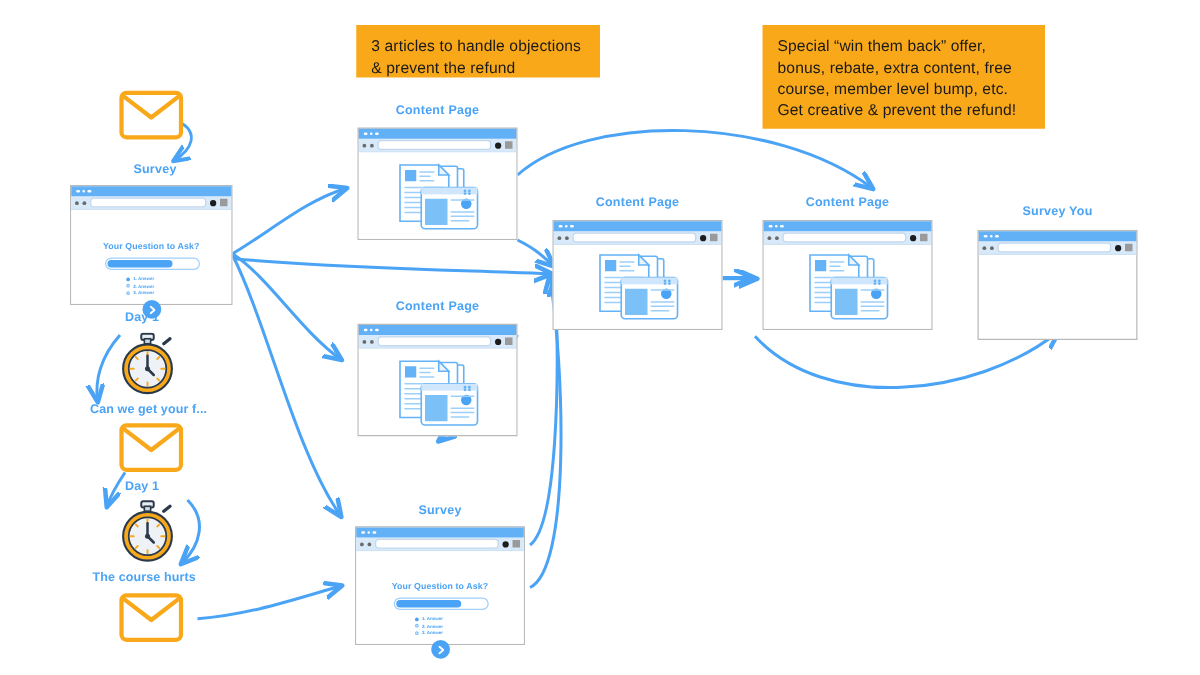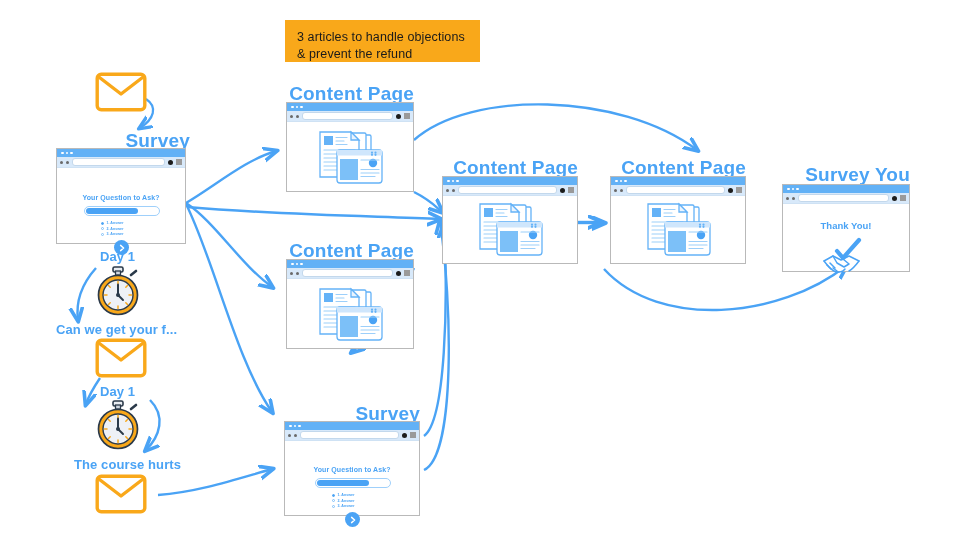--- a/index.html
+++ b/index.html
@@ -17,21 +17,21 @@
   .note{
     position:absolute;background:#F9A81A;color:#1a1a1a;
     font-size:12.5px;line-height:17px;font-weight:400;
     padding:9px 12px 10px 12px;box-sizing:border-box;
     letter-spacing:.1px;
   }
 
   
   .card-title{
     position:absolute;color:#4AA3F5;font-weight:bold;
-    font-size:19px;letter-spacing:.2px;text-align:right;
+    font-size:10px;letter-spacing:.2px;text-align:center;
     white-space:nowrap;
   }
 
   
   .browser{
     position:absolute;background:#ffffff;
     border:1px solid #b9b9b9;box-sizing:border-box;
   }
   .br-top{
     height:8px;background:#62B1F6;position:relative;
@@ -70,21 +70,21 @@
   .sv-go svg{display:block;}
 
   
   .ty-text{
     position:absolute;left:0;right:0;text-align:center;color:#4AA3F5;
     font-weight:bold;font-size:9.5px;
   }
 
   
   .rail-label{
-    position:absolute;color:#4AA3F5;font-weight:bold;font-size:13px;
+    position:absolute;color:#4AA3F5;font-weight:bold;font-size:10px;
     white-space:nowrap;letter-spacing:.1px;
   }
 
   
   .icon{position:absolute;}
 </style>
 </head>
 <body>
 
 <div id="canvas">
@@ -138,20 +138,23 @@
       <path d="M578,222 L600,222"></path>
     </g>
   </svg>
 
   <div class="layer" id="nodes">
 
     <div class="note" style="left:285px;top:20px;width:195px;height:42px;">
       <span>3 articles to handle objections &amp; prevent the refund</span>
     </div>
 
+    <div class="note" style="left:610px;top:20px;width:226px;height:83px;">
+      <span>Special “win them back” offer, bonus, rebate, extra content, free course, member level bump, etc. Get creative &amp; prevent the refund!</span>
+    </div>
 
     <div class="icon" style="left:95px;top:72px;">
       <svg width="52" height="40" viewBox="0 0 52 40">
         <rect x="2.2" y="2.2" width="47.6" height="35.6" rx="4" ry="4" fill="none" stroke="#F9A81A" stroke-width="3.4"></rect>
         <path d="M4.5,5.5 L26,22 L47.5,5.5" fill="none" stroke="#F9A81A" stroke-width="3.4" stroke-linecap="round" stroke-linejoin="round"></path>
       </svg>
     </div>
 
     <div class="card-title" style="left:58px;top:130px;width:132px;">
       <span>Survey</span>
@@ -216,21 +219,21 @@
           <line x1="15.5" y1="19.5" x2="17.2" y2="21.2"></line>
           <line x1="32.8" y1="36.8" x2="34.5" y2="38.5"></line>
           <line x1="34.5" y1="19.5" x2="32.8" y2="21.2"></line>
           <line x1="17.2" y1="36.8" x2="15.5" y2="38.5"></line>
         </g>
         <line x1="25" y1="29" x2="25" y2="18.5" stroke="#2b3a4a" stroke-width="2" stroke-linecap="round"></line>
         <line x1="25" y1="29" x2="30" y2="34" stroke="#2b3a4a" stroke-width="2" stroke-linecap="round"></line>
         <circle cx="25" cy="29" r="2" fill="#2b3a4a"></circle>
       </svg>
     </div>
-    <div class="rail-label" style="left:56px;top:322px;">
+    <div class="rail-label" style="left:72px;top:322px;">
       <span>Can we get your f...</span>
     </div>
 
     <div class="icon" style="left:95px;top:338px;">
       <svg width="52" height="40" viewBox="0 0 52 40">
         <rect x="2.2" y="2.2" width="47.6" height="35.6" rx="4" ry="4" fill="none" stroke="#F9A81A" stroke-width="3.4"></rect>
         <path d="M4.5,5.5 L26,22 L47.5,5.5" fill="none" stroke="#F9A81A" stroke-width="3.4" stroke-linecap="round" stroke-linejoin="round"></path>
       </svg>
     </div>
 
@@ -521,35 +524,20 @@
             <i></i>
           </span>
         </div>
       <div class="br-bar">
         <span class="nav"></span>
         <span class="nav"></span>
         <span class="br-url"></span>
         <span class="rec"></span>
         <span class="menu"></span>
       </div>
-      <div class="br-body">
-        <div class="ty-text" style="top:16px;">Thank You!</div>
-        <svg width="128" height="48" viewBox="0 0 128 48" style="position:absolute;top:30px;left:0;">
-          <path d="M54,17 L60,24 L76,6" fill="none" stroke="#4AA3F5" stroke-width="4.2" stroke-linecap="round" stroke-linejoin="round"></path>
-          <g fill="none" stroke="#4AA3F5" stroke-width="1.5" stroke-linejoin="round" stroke-linecap="round">
-            <path d="M41,27 L50,22 L58,26 L66,22 L76,27"></path>
-            <path d="M50,22 L54,29 L61,33 L66,30 L60,25"></path>
-            <path d="M41,27 C44,31 47,35 51,37 C55,39 60,38 62,35"></path>
-            <path d="M76,27 C73,31 70,35 66,37"></path>
-            <path d="M44,31 L48,35"></path>
-            <path d="M47,29 L52,34"></path>
-            <path d="M50,34 L54,37"></path>
-          </g>
-        </svg>
-      </div>
     </div>
 
     <div class="card-title" style="left:284px;top:403px;width:136px;">
       <span>Survey</span>
     </div>
     <div class="browser" style="left:284px;top:421px;width:136px;height:95px;">
       <div class="br-top">
           <span class="br-dots">
             <i></i>
             <i></i>

